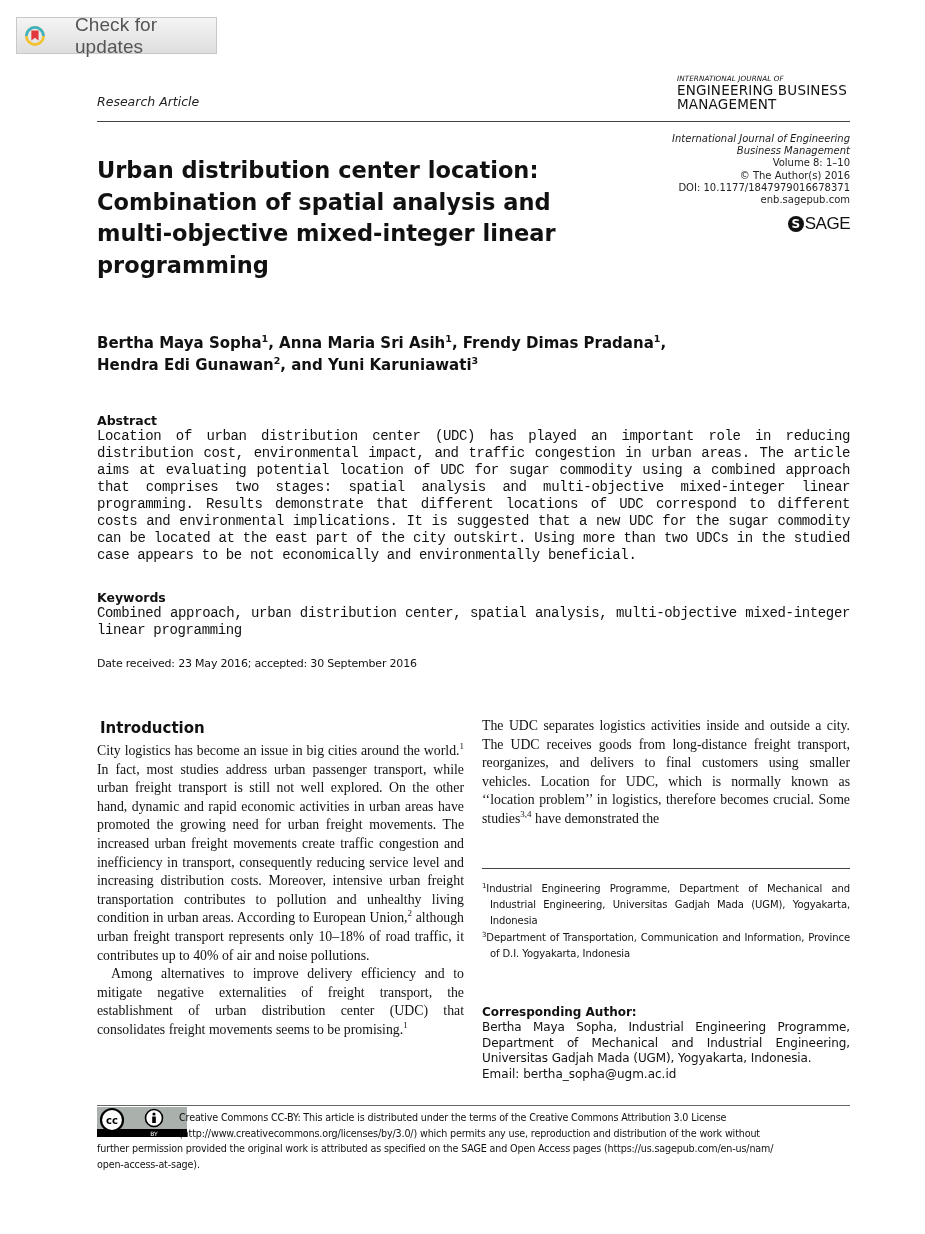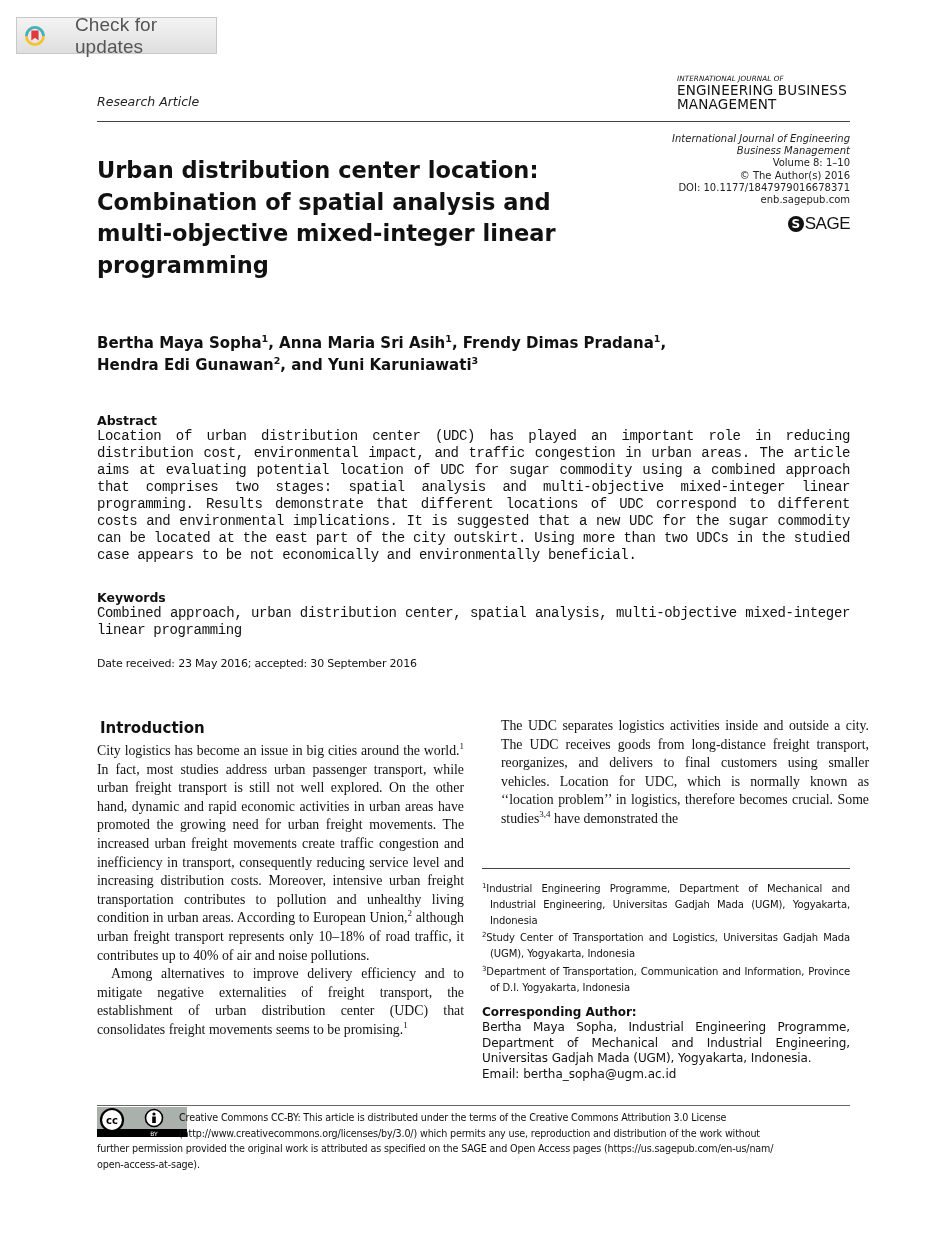--- a/index.html
+++ b/index.html
@@ -37,21 +37,21 @@
   #keywords { left: 97px; top: 590px; width: 753px; }
   #dates { left: 97px; top: 657px; font-family: "DejaVu Sans", sans-serif; font-size: 11px; color: #111; letter-spacing: -0.2px; }
 
   
   #col-left { left: 97px; top: 718px; width: 367px; }
   #col-left h2 { margin: 0 0 4px 3px; font-family: "DejaVu Sans", sans-serif; font-weight: bold; font-size: 15px; line-height: 20px; }
   .serif-body { font-family: "Liberation Serif", serif; font-size: 13.8px; line-height: 18.6px; text-align: justify; color: #111; margin: 0; }
   .serif-body sup { font-size: 9px; line-height: 0; }
   .indent { text-indent: 14px; }
 
-  #col-right { left: 482px; top: 717px; width: 368px; margin-left: 19px; }
+  #col-right { left: 482px; top: 717px; width: 368px; }
   #fn-rule { left: 482px; top: 868px; width: 368px; height: 1px; background: #444; }
   #affils { left: 482px; top: 879px; width: 368px; font-family: "DejaVu Sans", sans-serif; font-size: 10px; line-height: 15.6px; color: #111; }
   #affils .aff { padding-left: 8px; text-indent: -8px; text-align: justify; letter-spacing: -0.1px; }
   #affils sup { font-size: 7px; }
   #corresp { left: 482px; top: 1005px; width: 368px; font-family: "DejaVu Sans", sans-serif; font-size: 12px; line-height: 15.4px; color: #111; }
   #corresp .lab { font-weight: bold; }
   #corresp .txt { text-align: justify; letter-spacing: -0.1px; }
 
   
   #lic-rule { left: 97px; top: 1105px; width: 753px; height: 1px; background: #666; }
@@ -124,21 +124,20 @@
 </div>
 
 <div id="col-right" class="abs">
   <p class="serif-body"><span>The UDC separates logistics activities inside and outside a city. The UDC receives goods from long-distance freight transport, reorganizes, and delivers to final customers using smaller vehicles. Location for UDC, which is normally known as ‘‘location problem’’ in logistics, therefore becomes crucial. Some studies</span><sup>3,4</sup><span> have demonstrated the</span></p>
 </div>
 
 <div id="fn-rule" class="abs"></div>
 
 <div id="affils" class="abs">
   <div class="aff"><sup>1</sup><span>Industrial Engineering Programme, Department of Mechanical and Industrial Engineering, Universitas Gadjah Mada (UGM), Yogyakarta, Indonesia</span></div>
-  <div class="aff"><sup>2</sup><span>Study Center of Transportation and Logistics, Universitas Gadjah Mada (UGM), Yogyakarta, Indonesia</span></div>
   <div class="aff"><sup>3</sup><span>Department of Transportation, Communication and Information, Province of D.I. Yogyakarta, Indonesia</span></div>
 </div>
 
 <div id="corresp" class="abs">
   <div class="lab">Corresponding Author:</div>
   <div class="txt">Bertha Maya Sopha, Industrial Engineering Programme, Department of Mechanical and Industrial Engineering, Universitas Gadjah Mada (UGM), Yogyakarta, Indonesia.</div>
   <div>Email: bertha_sopha@ugm.ac.id</div>
 </div>
 
 <div id="lic-rule" class="abs"></div>

